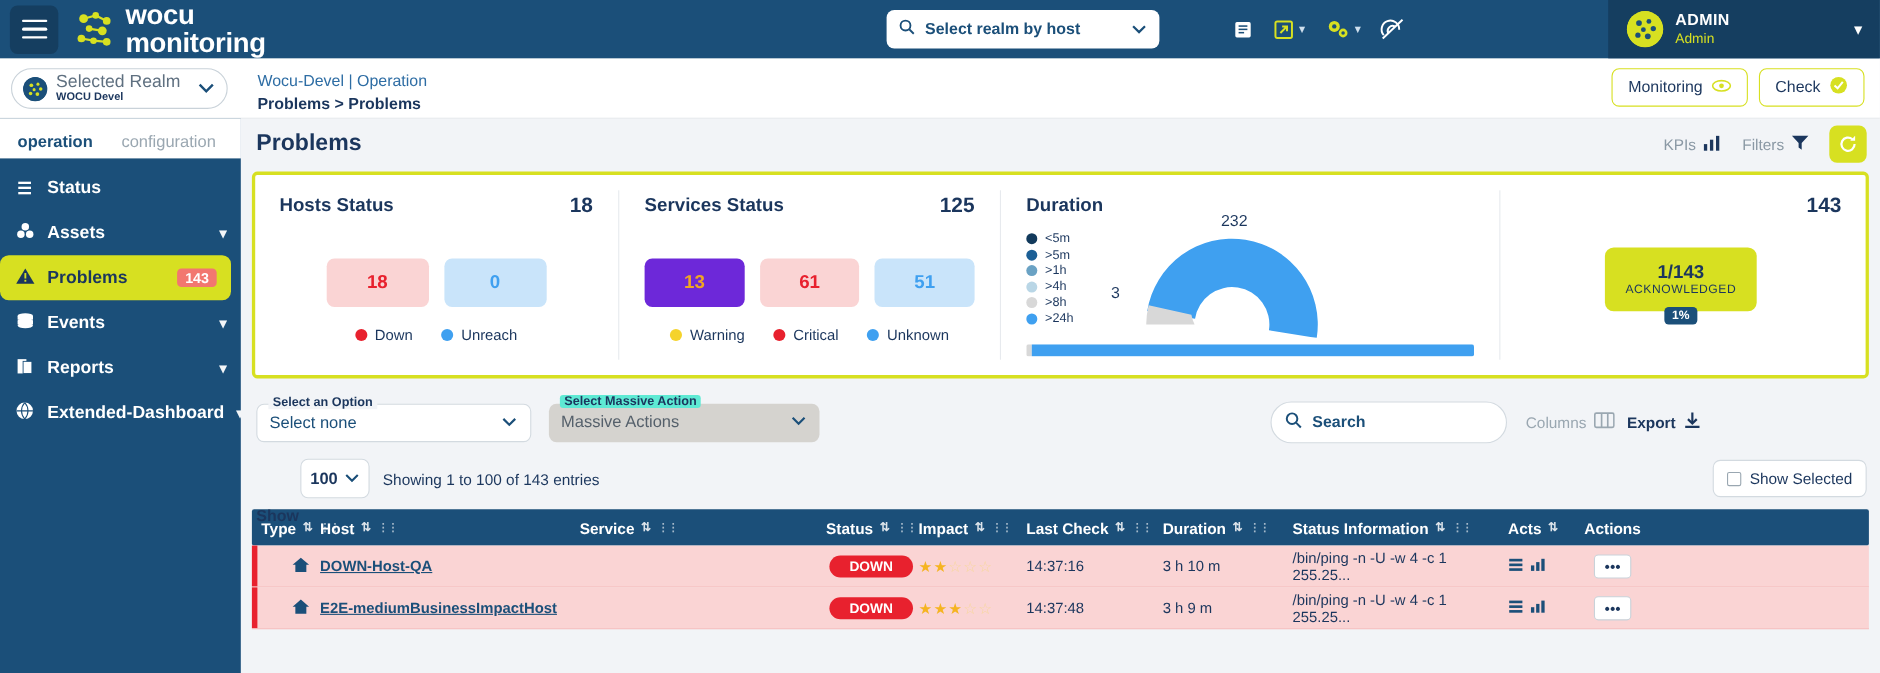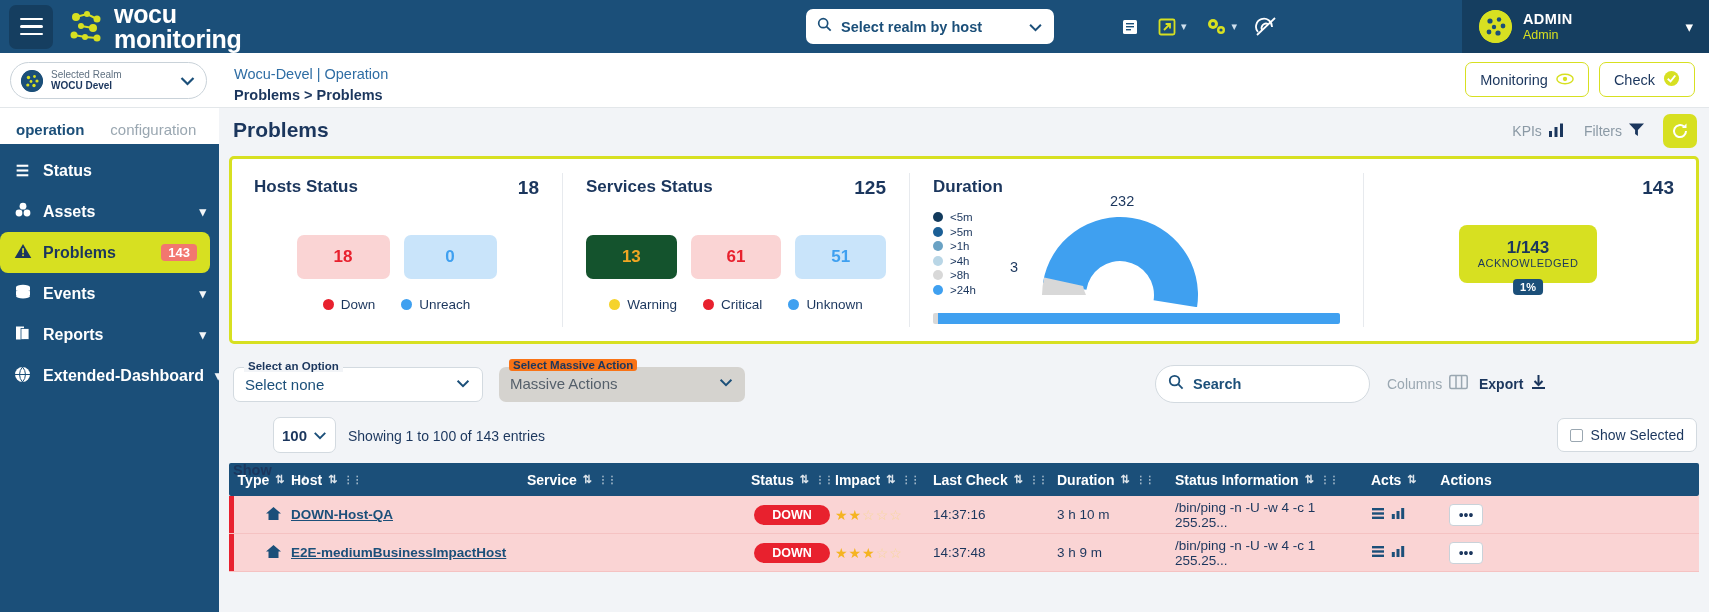--- a/index.html
+++ b/index.html
@@ -48,21 +48,21 @@
 
   
   .subbar { height:55px; background:#fff; position:relative; border-bottom:1px solid #e3e7ea;}
   .realm-select {
     position:absolute; left:10px; top:9px; width:197px; height:37px;
     border:1px solid #c9d2d9; border-radius:20px; background:#fff;
     display:flex; align-items:center; padding:0 10px; gap:8px; cursor:pointer;
   }
   .realm-badge { width:22px; height:22px; border-radius:50%; background:#1b4f79; position:relative; overflow:hidden; flex:none;}
   .realm-lbls { flex:1; line-height:1.05;}
-  .realm-lbls .s1 { font-size:10px; color:#5f7080; }
+  .realm-lbls .s1 { font-size:16px; color:#5f7080; }
   .realm-lbls .s2 { font-size:10px; color:#1b365d; font-weight:bold;}
 
   .crumbs { position:absolute; left:234px; top:11px; line-height:1.45;}
   .crumbs .c1 { font-size:14.5px; color:#2e6da4; }
   .crumbs .c2 { font-size:14.5px; color:#1b365d; font-weight:bold; }
 
   .pill-btns { position:absolute; right:14px; top:9px; display:flex; gap:10px;}
   .pill {
     height:35px; border-radius:7px; border:1.6px solid #d7e021; background:#fff;
     display:flex; align-items:center; gap:8px; padding:0 14px; cursor:pointer;
@@ -490,21 +490,21 @@
         </div>
       </div>
     </div>
 
     <div class="kpi-sep"></div>
 
     <div class="kpi-card c2">
       <div class="kpi-title">Services Status</div>
       <div class="kpi-total">125</div>
       <div class="stat-row">
-        <div class="stat-box" style="background:#14532d;color:#f0a623">13</div>
+        <div class="stat-box" style="background:#6d28d9;color:#f0a623">13</div>
         <div class="stat-box" style="background:#fad4d4;color:#e8212e">61</div>
         <div class="stat-box" style="background:#c9e4fa;color:#3fa0f0">51</div>
       </div>
       <div class="legend-row">
         <div class="leg">
           <span class="dot" style="background:#f5d32b"></span>
           <span>Warning</span>
         </div>
         <div class="leg">
           <span class="dot" style="background:#e8212e"></span>
@@ -582,21 +582,21 @@
       <span class="flabel">Select an Option</span>
       <span class="fval">Select none</span>
       <span class="fcar">
         <svg width="16" height="9" viewBox="0 0 16 10">
             <polyline points="2,2 8,8 14,2" fill="none" stroke="#1b4f79" stroke-width="2.2"></polyline>
           </svg>
       </span>
     </div>
 
     <div class="fld grey sel-massive">
-      <span class="flabel" style="background:#f97316;border-radius:3px">Select Massive Action</span>
+      <span class="flabel" style="background:#5eead4;border-radius:3px">Select Massive Action</span>
       <span class="fval" style="color:#55606b">Massive Actions</span>
       <span class="fcar">
         <svg width="16" height="9" viewBox="0 0 16 10">
             <polyline points="2,2 8,8 14,2" fill="none" stroke="#1b4f79" stroke-width="2.2"></polyline>
           </svg>
       </span>
     </div>
 
     <div class="search-box">
       <span>

